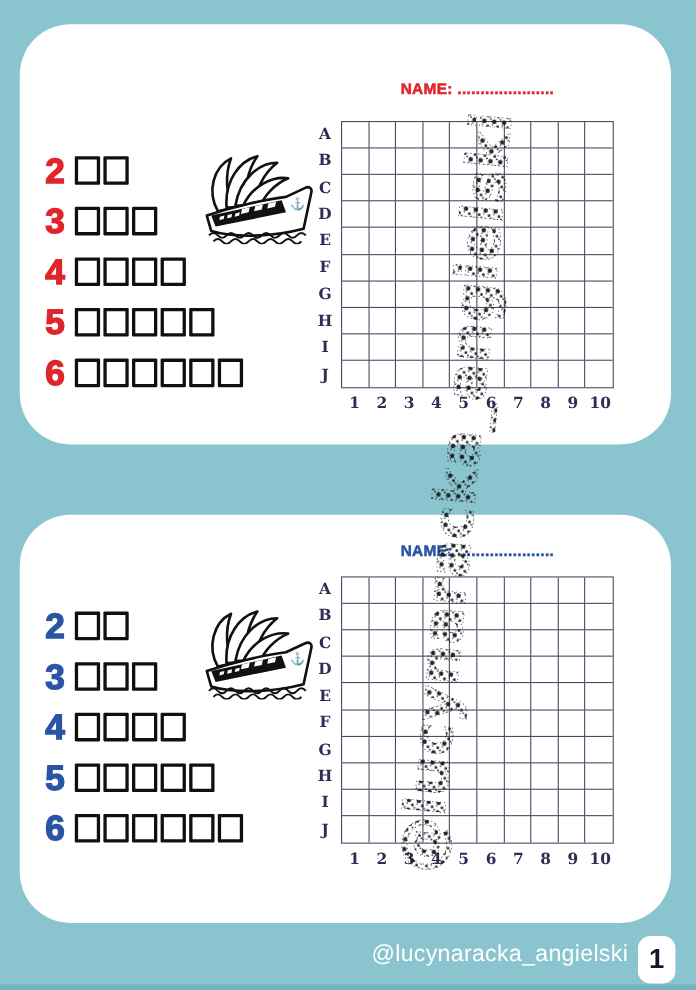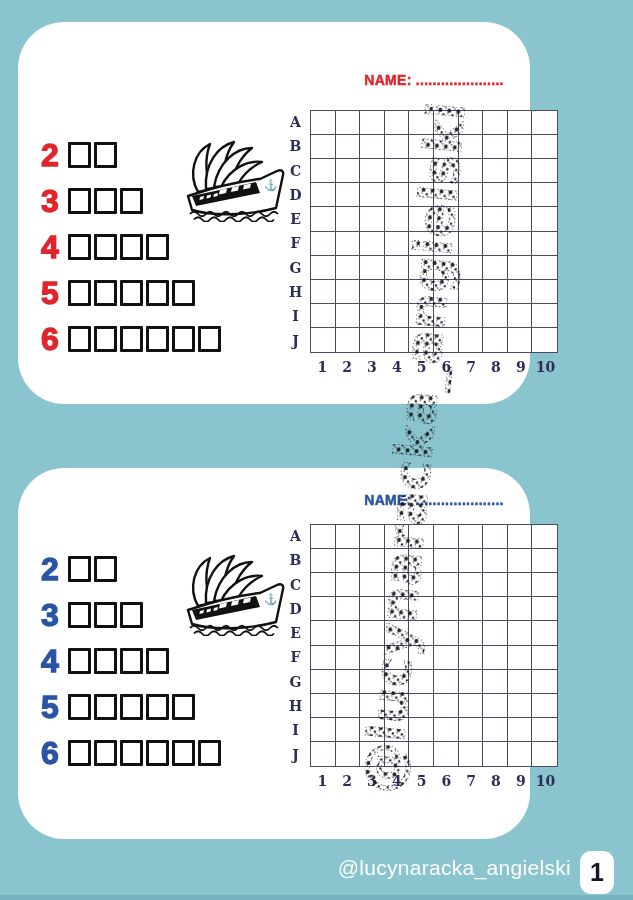--- a/index.html
+++ b/index.html
@@ -2,21 +2,21 @@
 <html><head>
 <meta charset="utf-8">
 <style>
   html,body{margin:0;padding:0;}
   body{
     width:633px;height:900px;position:relative;overflow:hidden;
     background:#8ac4ce;
     font-family:"Liberation Sans",sans-serif;
   }
   .panel{
-    position:absolute;left:18px;width:512px;background:#ffffff;
+    position:absolute;left:18px;width:592px;background:#ffffff;
     border-radius:46px;
   }
   .panel-title{
     position:absolute;left:44px;top:var(--title-top);
     font-size:34px;font-weight:bold;letter-spacing:1px;
     color:var(--accent);-webkit-text-stroke:1.4px var(--accent);
     white-space:nowrap;
   }
   .name-line{
     position:absolute;left:292px;top:var(--head-top);width:248px;

